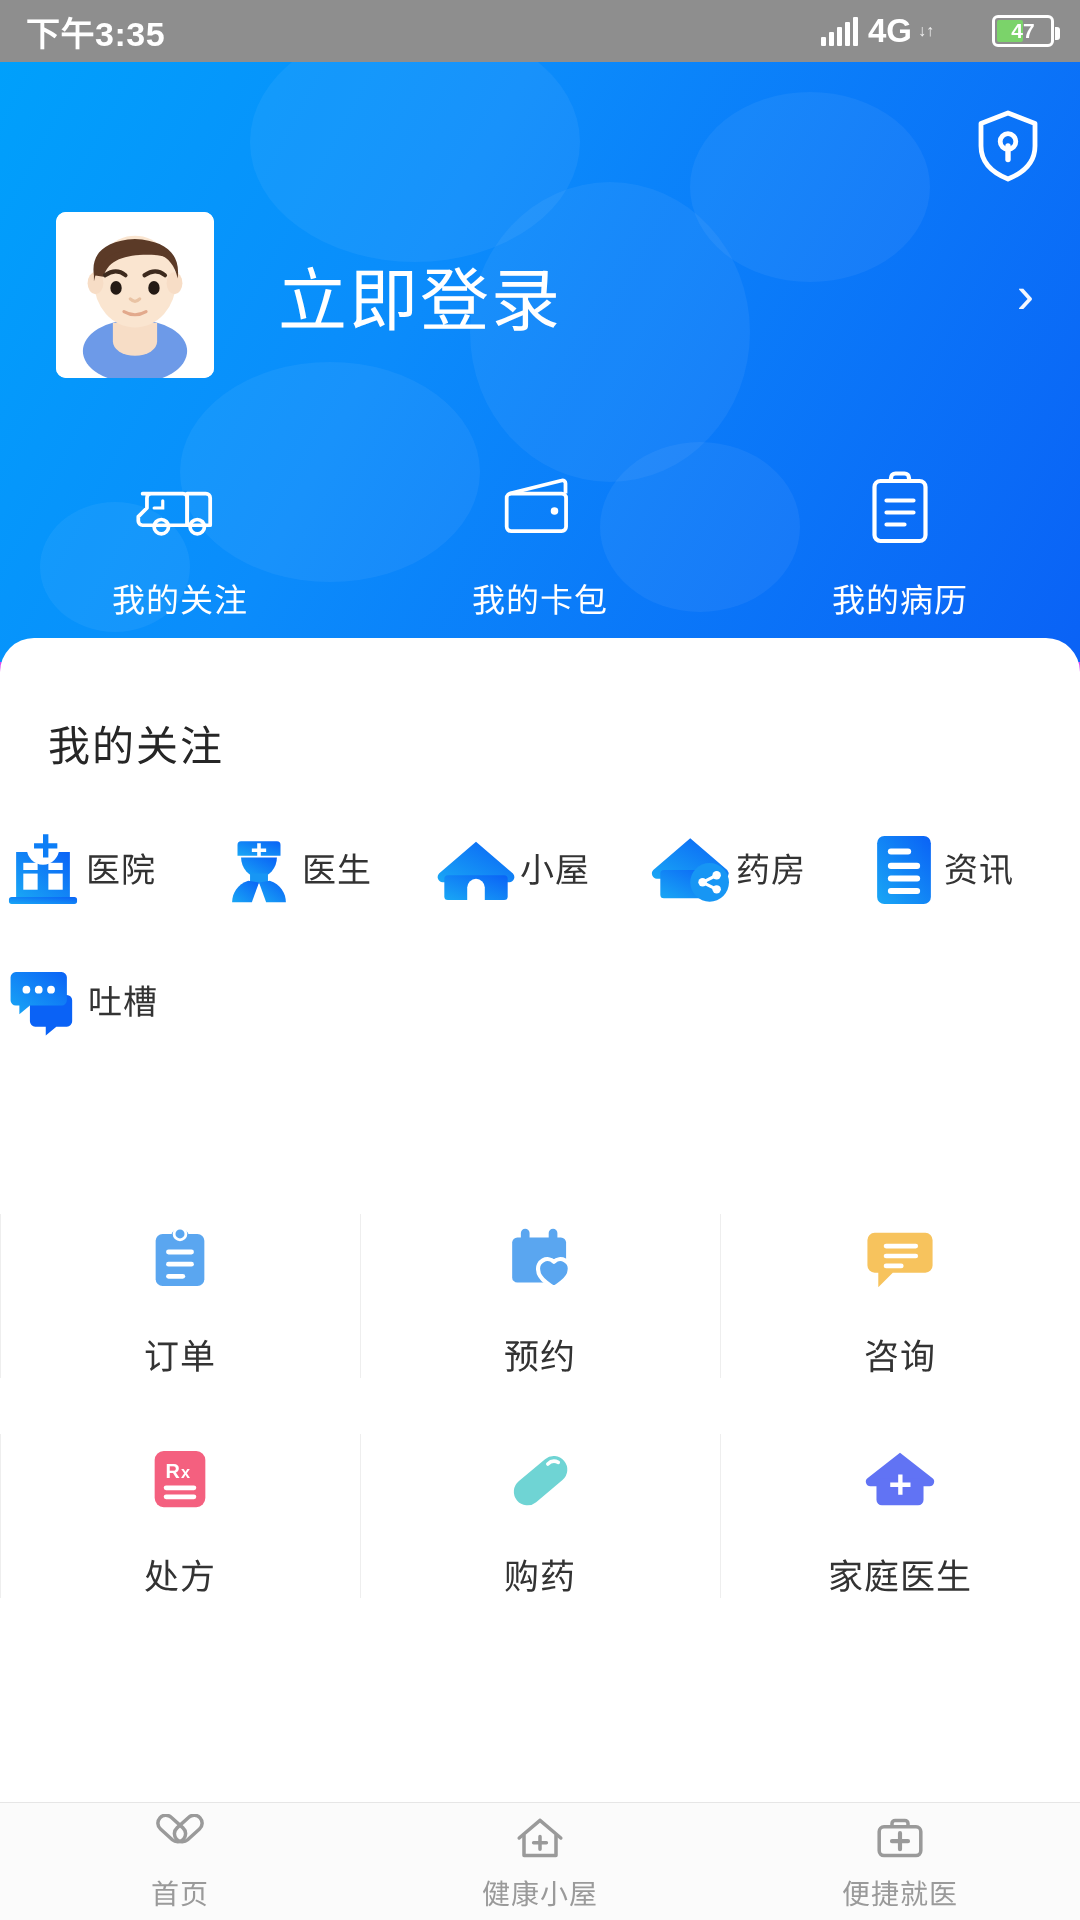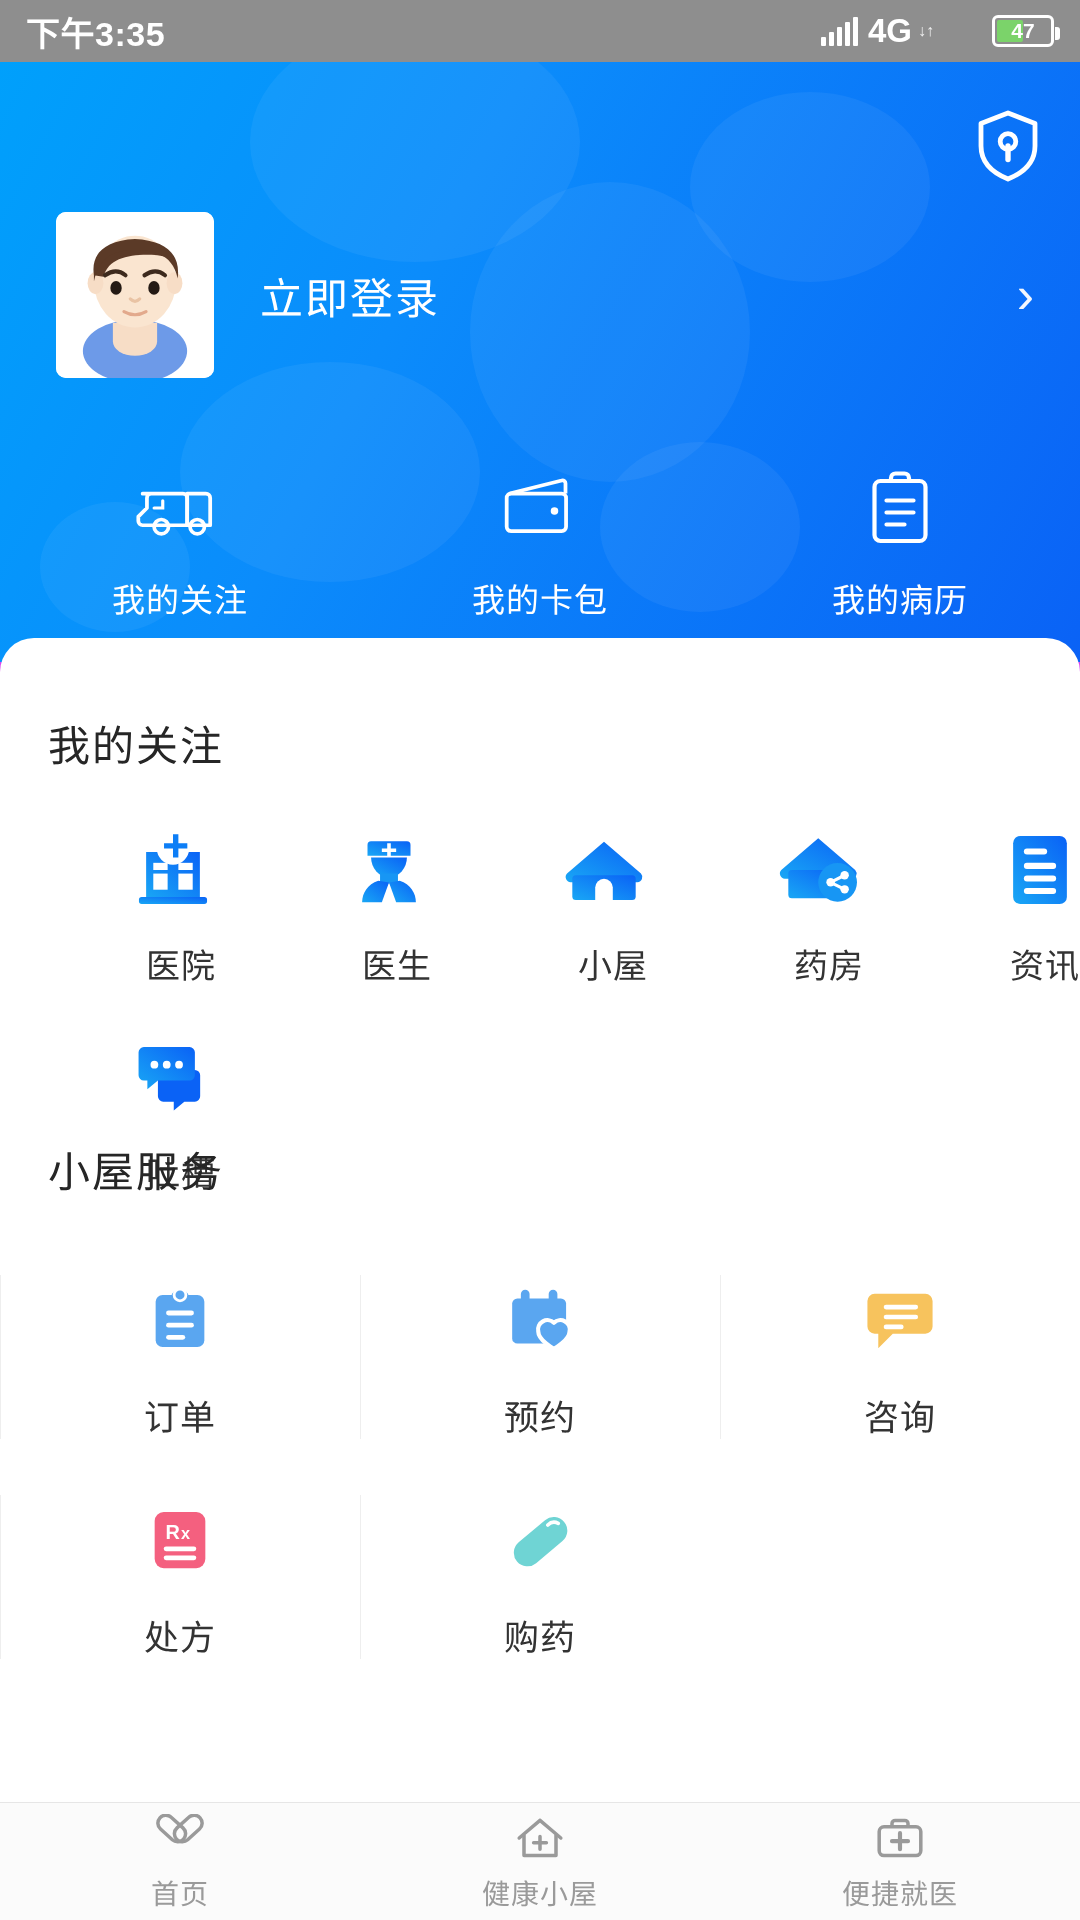--- a/index.html
+++ b/index.html
@@ -57,21 +57,21 @@
   .shield-btn{ position:absolute; right:36px; top:48px; width:72px; height:72px;
                display:flex; align-items:center; justify-content:center; }
 
   .profile-row{ position:absolute; left:56px; top:148px; right:40px; height:170px;
                 display:flex; align-items:center; }
   .avatar{
     width:158px; height:166px; background:#ffffff; border-radius:10px;
     overflow:hidden; flex:none; position:relative;
   }
   .login-label{
-    margin-left:46px; color:#ffffff; font-size:43px; font-weight:400;
+    margin-left:64px; color:#ffffff; font-size:69px; font-weight:400;
     letter-spacing:2px;
   }
   .chev-right{ margin-left:auto; color:#ffffff; font-size:52px; font-weight:300;
                opacity:.95; line-height:1; padding-right:6px; }
 
   .quick-row{
     position:absolute; left:0; top:400px; width:1080px; display:flex;
   }
   .quick-item{ flex:1; display:flex; flex-direction:column; align-items:center; }
   .quick-item .qi-ico{ height:92px; display:flex; align-items:center; justify-content:center; }
@@ -82,22 +82,22 @@
     position:absolute; left:0; top:638px; width:1080px; height:1220px;
     background:#ffffff; border-radius:34px 34px 0 0;
   }
   .sec-title{
     font-size:42px; color:#262626; letter-spacing:2px; font-weight:400;
   }
   .follow-sec{ position:absolute; left:0; top:12px; width:1080px; }
   .follow-sec .sec-title{ margin:62px 0 0 48px; }
 
   .grid5{ display:flex; flex-wrap:wrap; margin-top:44px; }
-  .g5-cell{ width:20%; display:flex; flex-direction:column; align-items:flex-end;
-            margin-bottom:36px;padding-left:24px; }
+  .g5-cell{ width:20%; display:flex; align-items:flex-start;
+            margin-bottom:36px; }
   .g5-cell .ic{ height:96px; display:flex; align-items:flex-end; justify-content:center; }
   .g5-cell .lb{ margin-top:26px; font-size:34px; color:#333333; letter-spacing:1px; }
 
   
   .svc-sec{ position:absolute; left:0; top:500px; width:1080px; }
   .svc-sec .sec-title{ margin:0 0 0 48px; }
   .svc-grid{ margin-top:48px; display:flex; flex-wrap:wrap; }
   .svc-cell{
     width:33.3333%; height:220px; display:flex; flex-direction:column;
     align-items:center; justify-content:center; position:relative;
@@ -345,21 +345,20 @@
               <circle cx="29" cy="17" r="2.2" fill="#ffffff"></circle>
             </svg>
           </div>
           <div class="lb">吐槽</div>
         </div>
 
       </div>
     </div>
 
     <div class="svc-sec">
-      <div class="sec-title">小屋服务</div>
       <div class="svc-grid">
 
         <div class="svc-cell">
           <div class="ic">
             <svg width="76" height="80" viewBox="0 0 42 46">
               <rect x="7" y="8" width="28" height="30" rx="4" fill="#5aa6f0"></rect>
               <path d="M16 9 a5 4 0 0 1 10 0 Z" fill="#5aa6f0"></path>
               <circle cx="21" cy="8" r="3.4" fill="#5aa6f0" stroke="#ffffff" stroke-width="1.6"></circle>
               <rect x="13" y="17" width="16" height="2.8" rx="1.4" fill="#ffffff"></rect>
               <rect x="13" y="24" width="16" height="2.8" rx="1.4" fill="#ffffff"></rect>
@@ -411,20 +410,30 @@
             <svg width="80" height="76" viewBox="0 0 44 42">
               <g transform="rotate(-40 22 21)">
                 <rect x="5" y="14" width="34" height="15" rx="7.5" fill="#6fd4d4"></rect>
                 <path d="M31 17 a5 5 0 0 1 5 3" stroke="#ffffff" stroke-width="2" fill="none" stroke-linecap="round"></path>
               </g>
             </svg>
           </div>
           <div class="lb">购药</div>
         </div>
 
+        <div class="svc-cell">
+          <div class="ic">
+            <svg width="80" height="76" viewBox="0 0 44 42">
+              <path d="M22 6 L40 20 a2.5 2.5 0 0 1 -1.6 4.4 H5.6 A2.5 2.5 0 0 1 4 20 Z" fill="#6173f4"></path>
+              <rect x="9" y="20" width="26" height="15" rx="3" fill="#6173f4"></rect>
+              <path d="M21 18 h2.4 v4.4 h4.4 v2.4 h-4.4 v4.4 h-2.4 v-4.4 h-4.4 v-2.4 h4.4 Z" fill="#ffffff"></path>
+            </svg>
+          </div>
+          <div class="lb">家庭医生</div>
+        </div>
 
       </div>
     </div>
   </div>
 
   <div class="tabbar">
 
     <div class="tab">
       <div class="ti">
         <svg width="54" height="48" viewBox="0 0 34 30">

